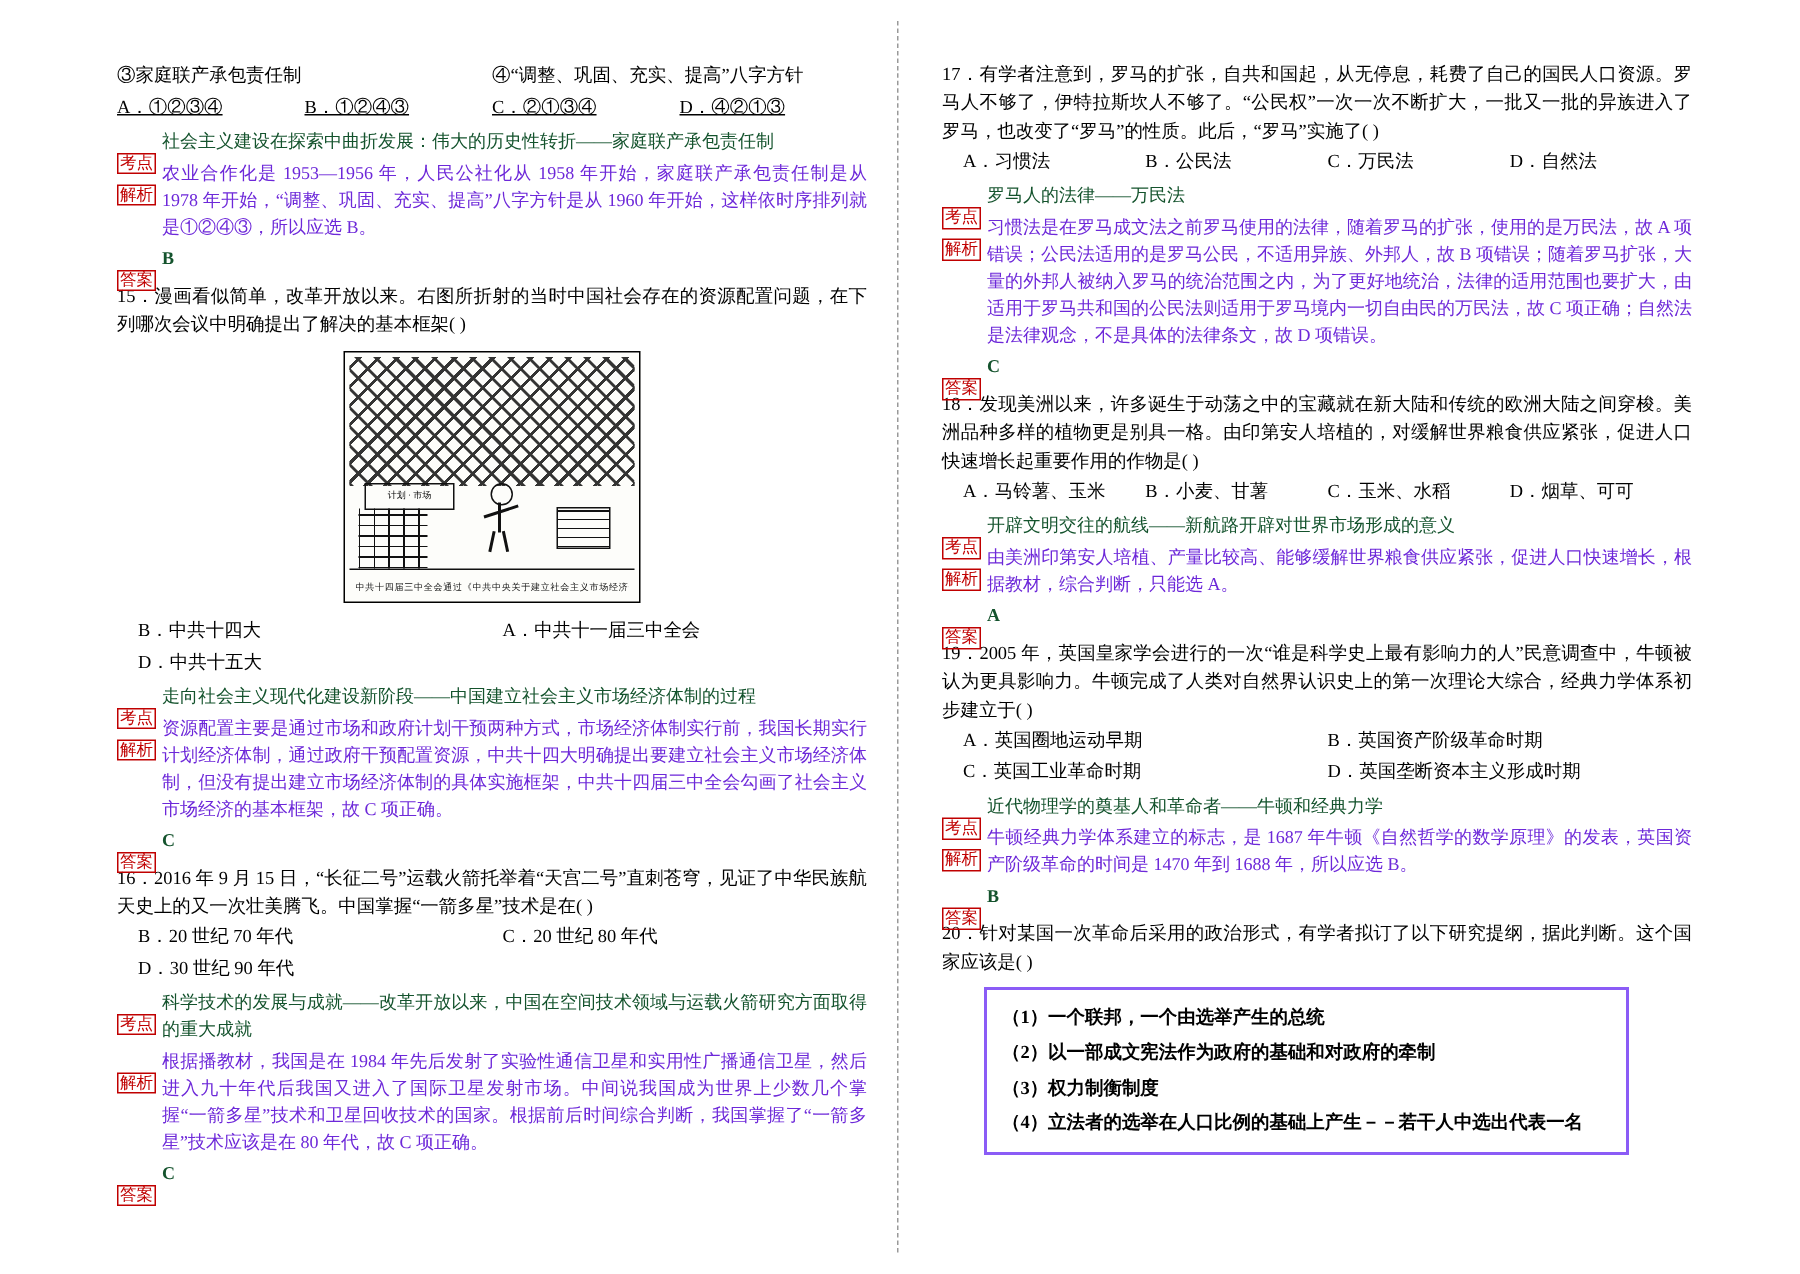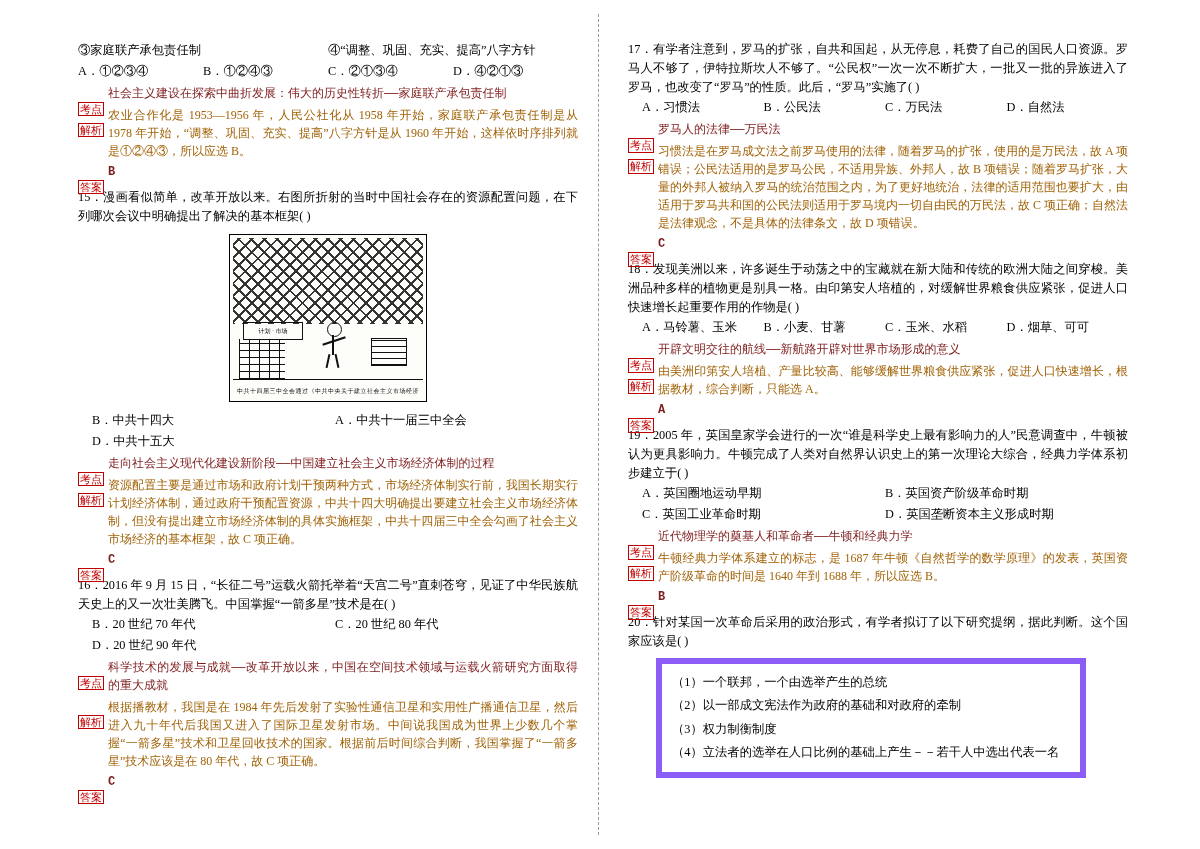--- a/index.html
+++ b/index.html
@@ -32,22 +32,22 @@
 
   .tagline{margin:3px 0 2px 0;font-size:12px;line-height:1.5;display:flex;align-items:flex-start;}
   .tag{
     color:#c00000;border:1px solid #c00000;
     font-size:11px;line-height:1.15;
     padding:0px 1px;margin-right:4px;white-space:nowrap;
     font-family:"Liberation Serif", serif;
     flex:0 0 auto;
     position:relative;top:17px;
   }
-  .tag-text{color:#a16207;font-size:12px;line-height:1.5;text-align:justify;flex:1 1 auto;}
-  .tag-text.blk{color:#7f1d1d;font-family:Liberation Mono, monospace;}
+  .tag-text{color:#6d28d9;font-size:12px;line-height:1.5;text-align:justify;flex:1 1 auto;}
+  .tag-text.blk{color:#14532d;}
   .ans{font-weight:bold;}
 
   .figure{
     width:196px;height:166px;margin:8px auto 8px auto;
     border:1px solid #000;
     background:#fdfdfa;
     position:relative;overflow:hidden;
   }
   .fig-inner{position:absolute;inset:3px;}
   .hatch{
@@ -80,40 +80,41 @@
     position:absolute;left:4px;right:4px;bottom:2px;
     font-size:6px;letter-spacing:.5px;color:#111;text-align:center;
     font-family:"Liberation Serif",serif;white-space:nowrap;overflow:hidden;
   }
   .fig-sign{
     position:absolute;left:10px;bottom:58px;width:58px;height:16px;border:1px solid #111;
     font-size:6px;line-height:16px;text-align:center;overflow:hidden;
   }
 
   .framebox{
-    margin:7px 0 4px 28px;width:430px;border:6px solid #8b5cf6;padding:7px 10px;
+    margin:7px 0 4px 28px;width:430px;border:2px solid #8b5cf6;padding:7px 10px;
     box-sizing:border-box;
+    font-weight:bold;
   }
   .framebox .line{font-size:12.3px;line-height:1.9;}
 </style>
 </head>
 <body>
 
 <div class="page">
 
   <div class="divider"></div>
 
   <div class="col col-left">
 
     <div class="q">
       <div class="opts two-col" style="padding-left:0;">
         <div class="o">③家庭联产承包责任制</div>
         <div class="o">④“调整、巩固、充实、提高”八字方针</div>
       </div>
-      <div class="opts four-inline" style="padding-left:0;">
+      <div class="opts four-inline" style="padding-left:0;text-decoration:underline;">
         <div class="o">A．①②③④</div>
         <div class="o">B．①②④③</div>
         <div class="o">C．②①③④</div>
         <div class="o">D．④②①③</div>
       </div>
       <div class="tagline">
         <span class="tag">考点</span>
         <span class="tag-text blk">社会主义建设在探索中曲折发展：伟大的历史性转折——家庭联产承包责任制</span>
       </div>
       <div class="tagline">
@@ -169,21 +170,21 @@
       </div>
     </div>
 
     <div class="q">
       <div class="q-body">
         <span class="q-num">16</span><span>．</span><span>2016 年 9 月 15 日，“长征二号”运载火箭托举着“天宫二号”直刺苍穹，见证了中华民族航天史上的又一次壮美腾飞。中国掌握“一箭多星”技术是在(    )</span>
       </div>
       <div class="opts two-col">
         <div class="o">B．20 世纪 70 年代</div>
         <div class="o">C．20 世纪 80 年代</div>
-        <div class="o">D．20 世纪 90 年代</div>
+        <div class="o">D．30 世纪 90 年代</div>
       </div>
       <div class="tagline">
         <span class="tag">考点</span>
         <span class="tag-text blk">科学技术的发展与成就——改革开放以来，中国在空间技术领域与运载火箭研究方面取得的重大成就</span>
       </div>
       <div class="tagline">
         <span class="tag">解析</span>
         <span class="tag-text">根据播教材，我国是在 1984 年先后发射了实验性通信卫星和实用性广播通信卫星，然后进入九十年代后我国又进入了国际卫星发射市场。中间说我国成为世界上少数几个掌握“一箭多星”技术和卫星回收技术的国家。根据前后时间综合判断，我国掌握了“一箭多星”技术应该是在 80 年代，故 C 项正确。</span>
       </div>
       <div class="tagline">
@@ -253,21 +254,21 @@
         <div class="o">B．英国资产阶级革命时期</div>
         <div class="o">C．英国工业革命时期</div>
         <div class="o">D．英国垄断资本主义形成时期</div>
       </div>
       <div class="tagline">
         <span class="tag">考点</span>
         <span class="tag-text blk">近代物理学的奠基人和革命者——牛顿和经典力学</span>
       </div>
       <div class="tagline">
         <span class="tag">解析</span>
-        <span class="tag-text">牛顿经典力学体系建立的标志，是 1687 年牛顿《自然哲学的数学原理》的发表，英国资产阶级革命的时间是 1640 年到 1688 年，所以应选 B。</span>
+        <span class="tag-text">牛顿经典力学体系建立的标志，是 1687 年牛顿《自然哲学的数学原理》的发表，英国资产阶级革命的时间是 1470 年到 1688 年，所以应选 B。</span>
       </div>
       <div class="tagline">
         <span class="tag">答案</span>
         <span class="tag-text blk ans">B</span>
       </div>
     </div>
 
     <div class="q">
       <div class="q-body">
         <span class="q-num">20</span><span>．</span><span>针对某国一次革命后采用的政治形式，有学者拟订了以下研究提纲，据此判断。这个国家应该是(    )</span>

